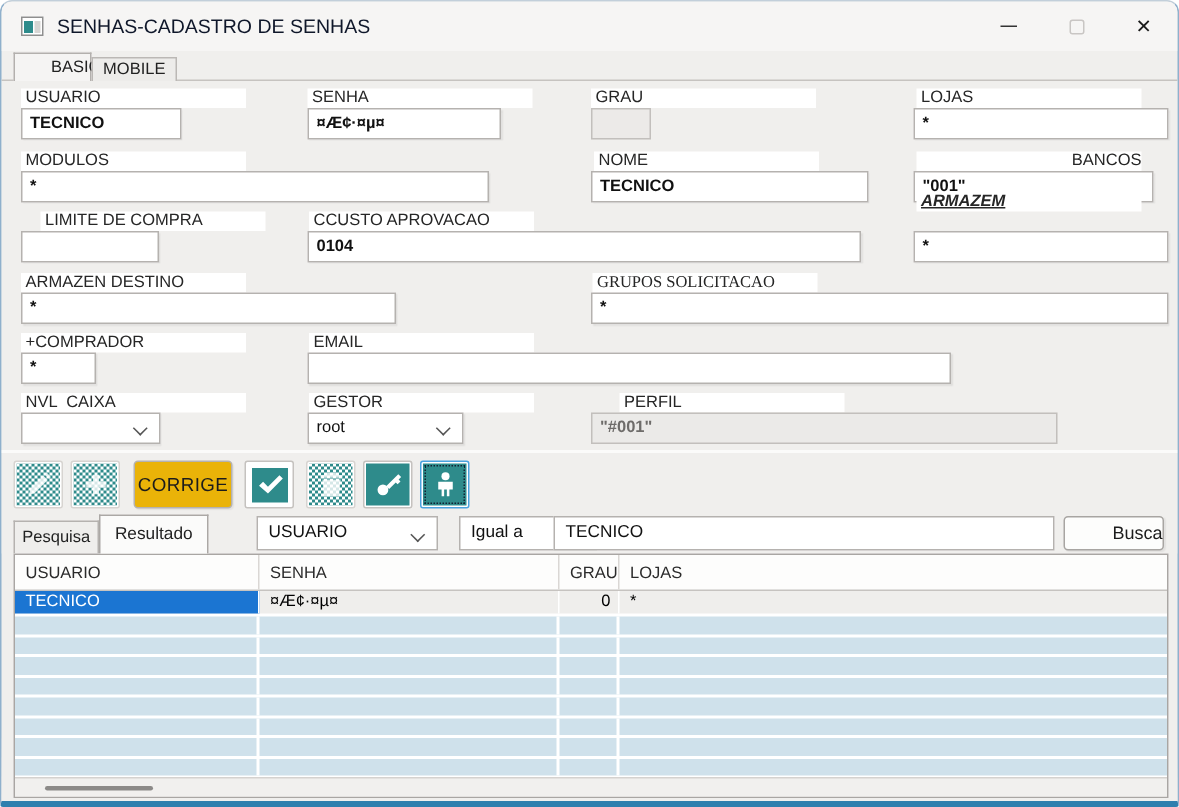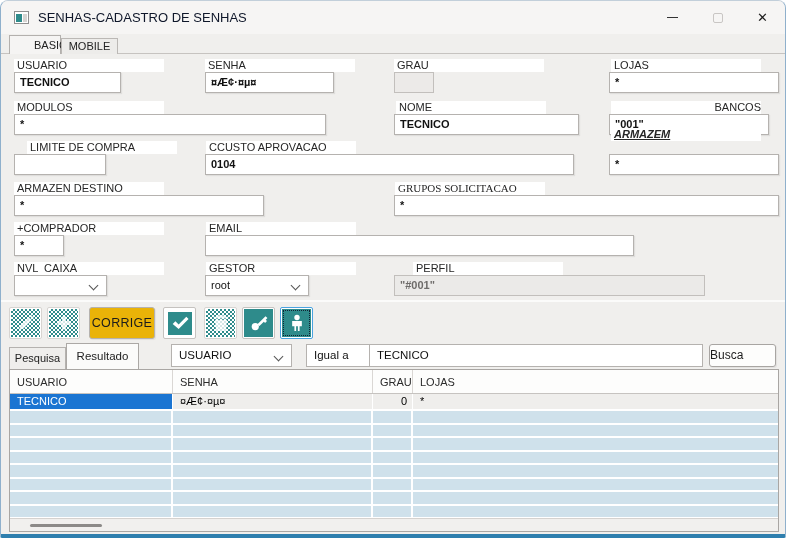--- a/index.html
+++ b/index.html
@@ -48,21 +48,21 @@
   .tile-framed { width:24px; height:23px; }
   .btn-focus { border:1px solid #4aa3e0; }
   .btn-focus .tile { outline:1px dotted #123; outline-offset:-2px; }
   .text-btn { position:absolute; top:5px; height:32px; background:#eab308; border:1px solid #b5b2af; border-radius:3px; font-size:12.5px; color:#1c1c1c; display:flex; align-items:center; justify-content:center; letter-spacing:.3px; box-shadow:1px 1px 1px rgba(0,0,0,.06); }
   
   .search { position:absolute; top:341px; left:0; right:0; height:27px; background:#f0efed; }
   .stab { position:absolute; font-size:11px; color:#222; text-align:center; }
   .stab-idle { left:8px; top:5px; width:57px; height:22px; line-height:21px; background:#efeeec; border:1px solid #b5b2af; border-bottom:none; }
   .stab-active { left:65px; top:1px; width:73px; height:26px; line-height:24px; background:#fbfbfa; border:1px solid #aba8a5; border-bottom:none; z-index:2; font-size:11.5px; }
   .sctl { position:absolute; top:2px; height:23px; background:#fff; border:1px solid #b5b2af; font-size:11.5px; color:#111; line-height:21px; padding-left:7px; }
-  .sbtn { position:absolute; top:2px; height:23px; background:#fdfdfc; border:1px solid #a8a5a2; border-radius:3px; font-size:12px; color:#1c1c1c; text-align:left; line-height:21px; box-shadow:1px 1px 1px rgba(0,0,0,.06); }
+  .sbtn { position:absolute; top:2px; height:23px; background:#fdfdfc; border:1px solid #a8a5a2; border-radius:3px; font-size:12px; color:#1c1c1c; text-align:right; line-height:21px; box-shadow:1px 1px 1px rgba(0,0,0,.06); }
   
   .grid { position:absolute; left:8px; top:368px; width:770px; height:163px; background:#fff; border:1px solid #a9a6a3; }
   .ghead { height:24px; background:#fdfdfc; border-bottom:1px solid #c6c3c0; display:flex; font-size:11px; color:#2b2b2b; }
   .ghead .c { border-right:1px solid #dad7d4; display:flex; align-items:center; padding-left:7px; }
   .c1 { width:163px; } .c2 { width:200px; } .c3 { width:40px; } .c4 { flex:1; border-right:none !important; }
   .drow { height:15px; display:flex; font-size:11px; background:#efeeec; }
   .drow .c { height:100%; line-height:15px; padding-left:7px; border-right:1px solid #fff; overflow:hidden; white-space:pre; }
   .cell-sel { background:#1b75d2; color:#fff; }
   .cell-num { text-align:right; padding-right:5px; padding-left:0 !important; }
   .erow { height:11.5px; margin-top:2px; display:flex; background:#cfe1eb; }

